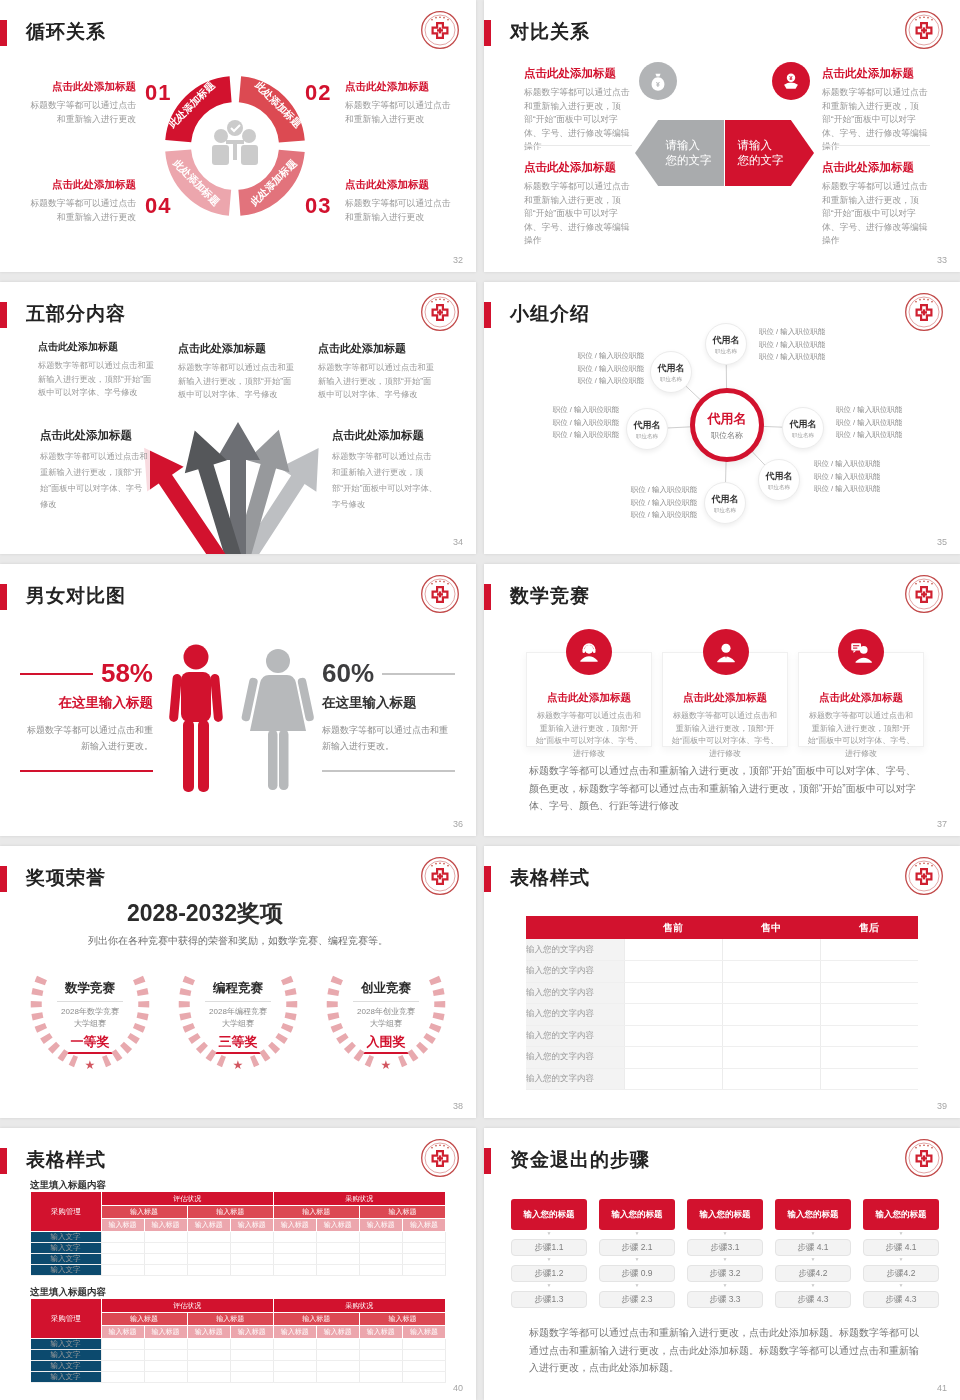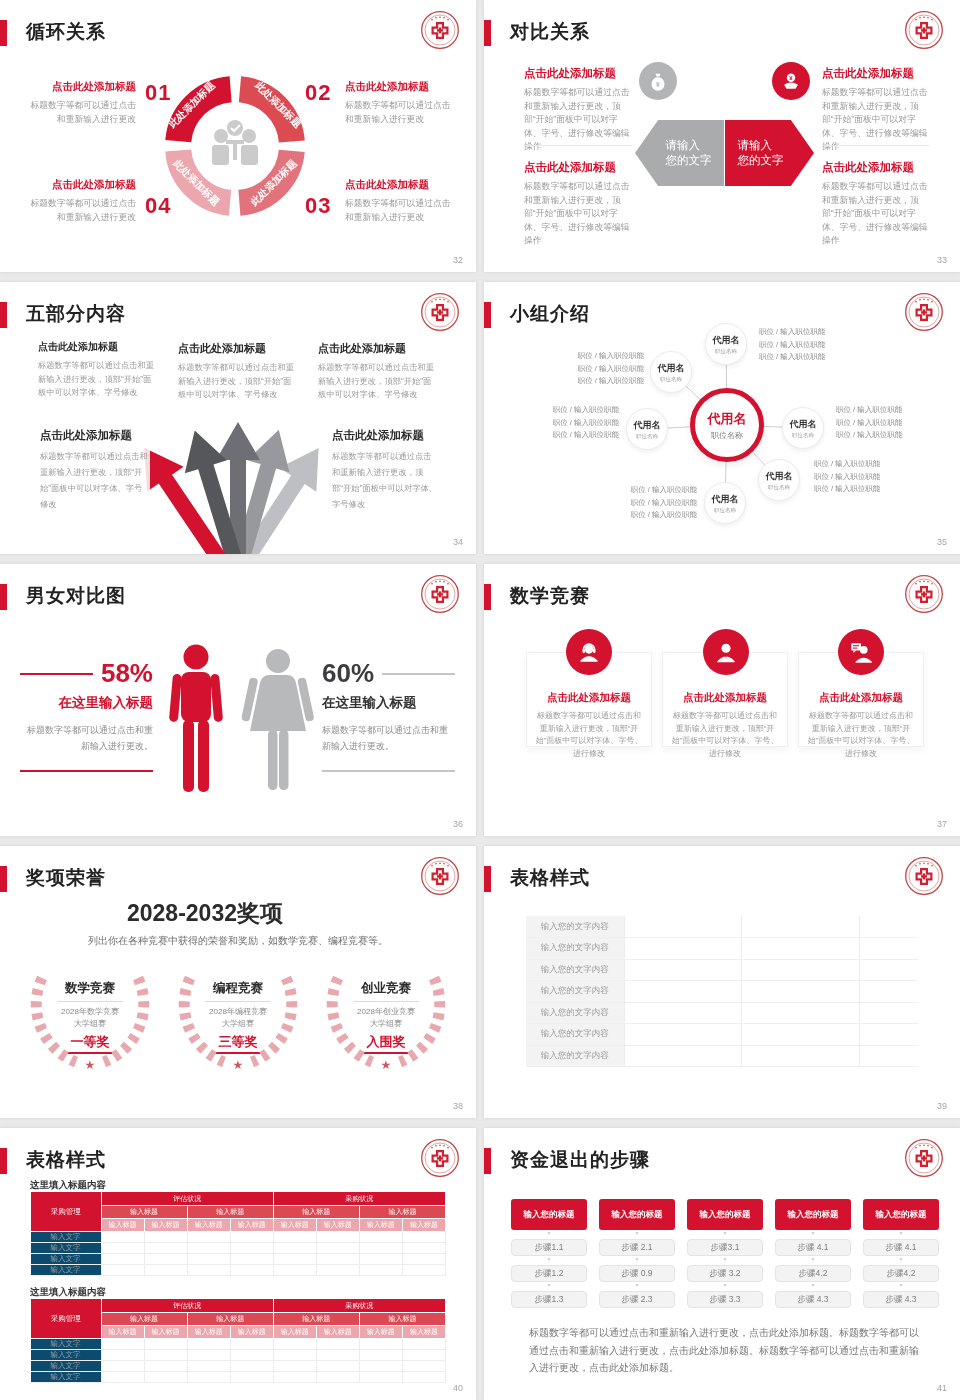--- a/index.html
+++ b/index.html
@@ -45,21 +45,21 @@
   .wreath .wname { font-size:12.5px; font-weight:bold; color:#2b2b2b; padding-top:8px; }
   .wreath .wline { width:66px; height:1px; background:#ddd; margin:4px auto; }
   .wreath .wsub { font-size:8px; color:#8b8b8b; line-height:11.5px; }
   .wreath .wprize { font-size:13px; font-weight:bold; color:#d2122e; margin-top:4px; border-bottom:2px solid #d2122e; display:inline-block; padding:0 6px 1px; }
   .wsvg { position:absolute; left:0; top:0; }
   
   .t39 { position:absolute; left:42px; top:70px; width:392px; border-collapse:collapse; }
   .t39 th { background:#d2122e; color:#fff; font-size:10px; height:23px; font-weight:bold; }
   .t39 td { height:21.5px; border-bottom:1px solid #efefef; border-right:1px solid #ececec; font-size:8.5px; }
   .t39 td:last-child { border-right:none; }
-  .t39 td.lbl { background:#f3f3f3; color:#9a9a9a; text-align:center; width:25%; }
+  .t39 td.lbl { background:#f3f3f3; color:#9a9a9a; text-align:left; width:25%; }
   
   .cap40 { position:absolute; left:30px; font-size:9.5px; font-weight:bold; color:#333; }
   .t40 { position:absolute; left:30px; width:416px; border-collapse:collapse; table-layout:fixed; }
   .t40 th { color:#fff; font-weight:normal; font-size:7px; border:1px solid #fff; }
   .t40 .h1 { background:#d2122e; height:14px; }
   .t40 .h2 { background:#dc4853; height:13px; }
   .t40 .h3 { background:#eca6ad; height:13px; }
   .t40 .corner { background:#d2122e; font-size:7.5px; }
   .t40 td { height:10.5px; border-bottom:1px solid #eee; border-right:1px solid #ececec; font-size:7.5px; }
   .t40 td.lbl { background:#0c4a6e; color:#9a9a9a; text-align:center; }
@@ -413,20 +413,21 @@
           <path d="M7,21 q7.5,-7.5 15,0 v1 h-15 z"></path>
         <rect x="3" y="4" width="9" height="6.6" rx="1"></rect>
         <path d="M5,10.6 l0,2.4 2.6,-2.4 z"></path>
         <g stroke="#d2122e" stroke-width="1">
             <line x1="4.6" y1="6.2" x2="10.4" y2="6.2"></line>
             <line x1="4.6" y1="8.4" x2="8.6" y2="8.4"></line>
           </g>
       </svg>
     </div>
 
+    <div class="footp" style="left:45px;top:198px;width:392px">标题数字等都可以通过点击和重新输入进行更改，顶部“开始”面板中可以对字体、字号、颜色更改，标题数字等都可以通过点击和重新输入进行更改，顶部“开始”面板中可以对字体、字号、颜色、行距等进行修改</div>
     <div class="pg">37</div>
   </div>
 
   <div class="slide">
     <div class="accentbar"></div>
     <div class="stitle">奖项荣誉</div>
     <svg class="logo" viewBox="0 0 40 40">
         <use href="#seal"></use>
       </svg>
 
@@ -474,20 +475,26 @@
 
   <div class="slide">
     <div class="accentbar"></div>
     <div class="stitle">表格样式</div>
     <svg class="logo" viewBox="0 0 40 40">
         <use href="#seal"></use>
       </svg>
 
     <table class="t39">
       <tbody>
+          <tr>
+        <th style="width:25%"></th>
+        <th>售前</th>
+        <th>售中</th>
+        <th>售后</th>
+      </tr>
       <tr>
             <td class="lbl">输入您的文字内容</td>
             <td></td>
             <td></td>
             <td></td>
           </tr>
       <tr>
             <td class="lbl">输入您的文字内容</td>
             <td></td>
             <td></td>

